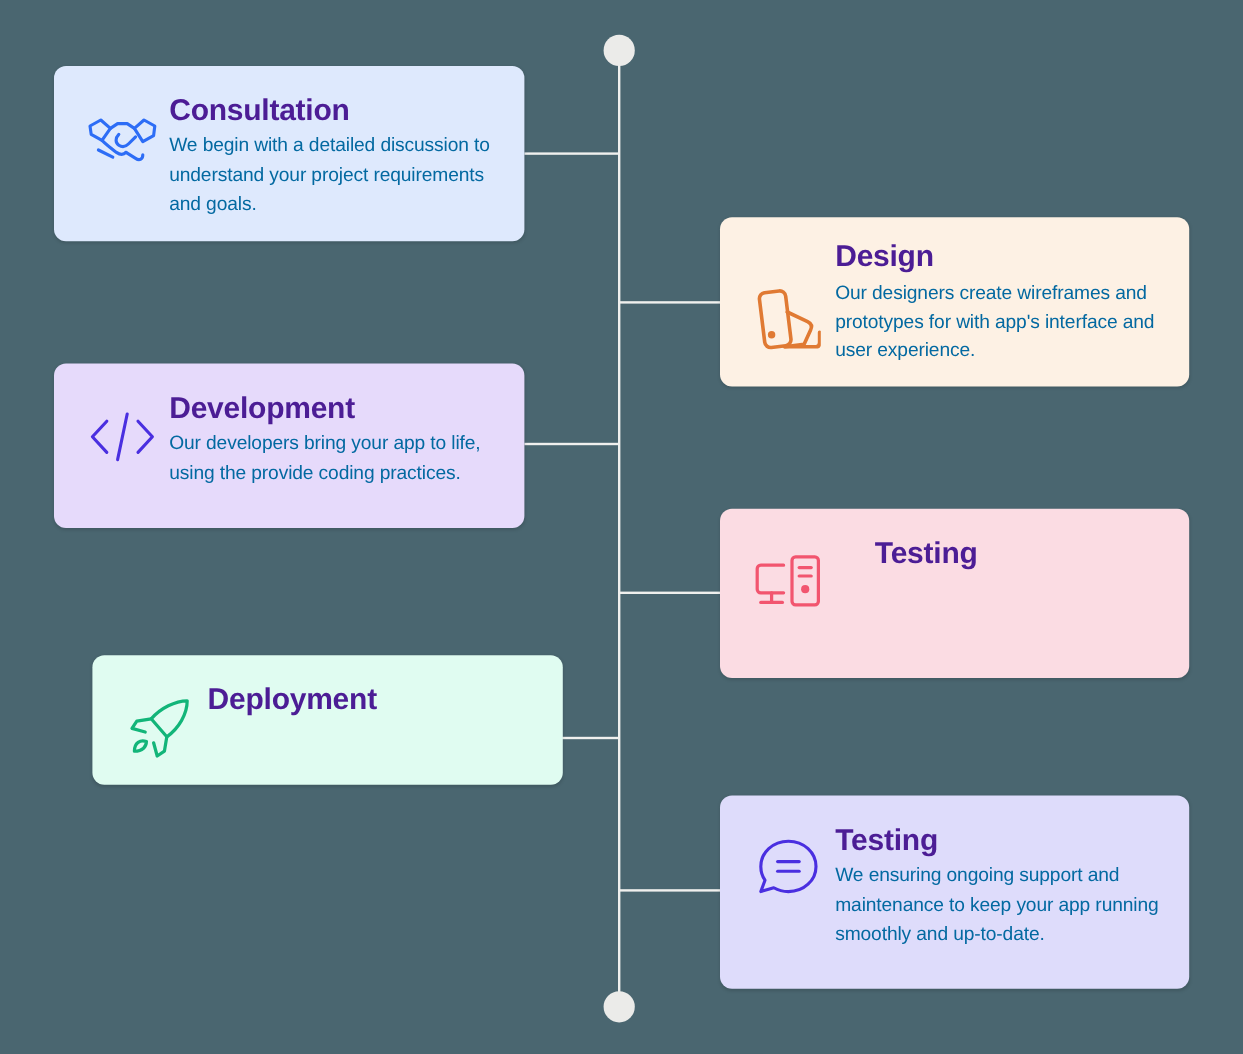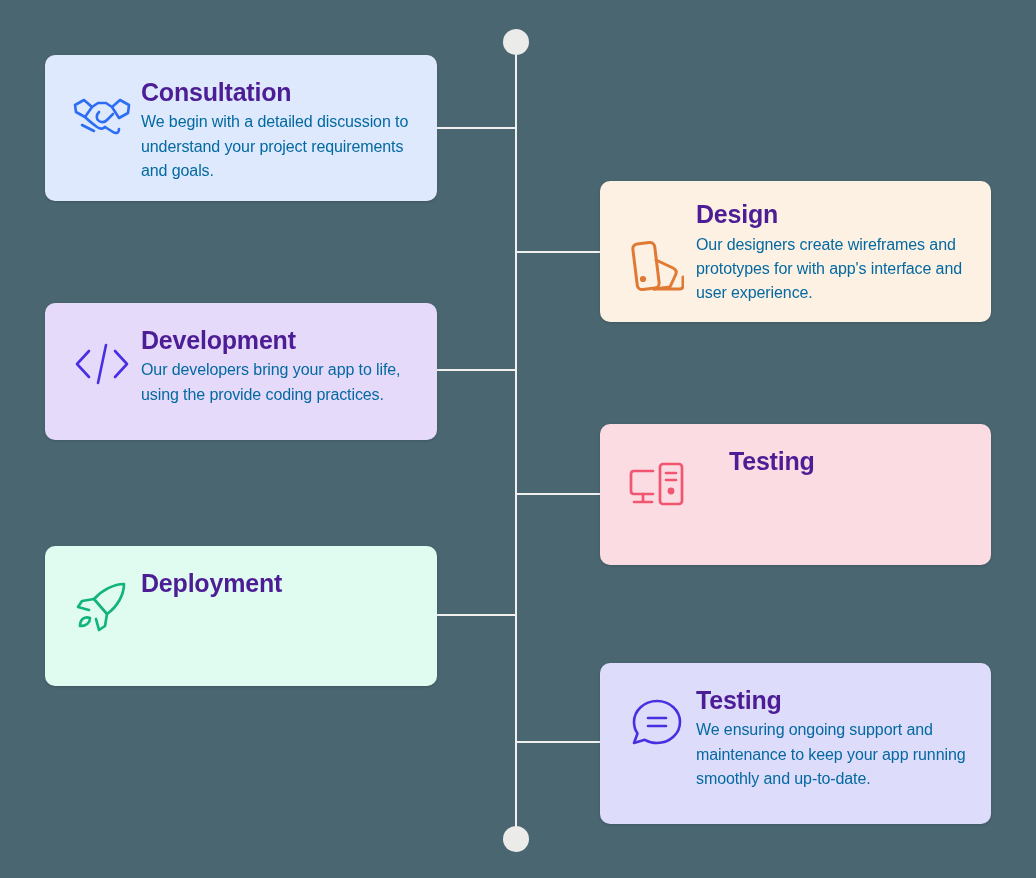--- a/index.html
+++ b/index.html
@@ -96,21 +96,21 @@
     color: #0369a1;
     line-height: 1.52;
     letter-spacing: -0.1px;
   }
 
   
   #card-consultation { top: 55px;  height: 146px; }
   #card-design       { top: 181px; height: 141px; }
   #card-development  { top: 303px; height: 137px; }
   #card-testing      { top: 424px; height: 141px; }
-  #card-deployment   { top: 546px; height: 140px; }
+  #card-deployment   { top: 546px; height: 108px; margin-left: 32px; }
   #card-support      { top: 663px; height: 161px; }
 
   #conn-consultation { top: 127px; }
   #conn-design       { top: 251px; }
   #conn-development  { top: 369px; }
   #conn-testing      { top: 493px; }
   #conn-deployment   { top: 614px; }
   #conn-support      { top: 741px; }
 </style>
 </head>

